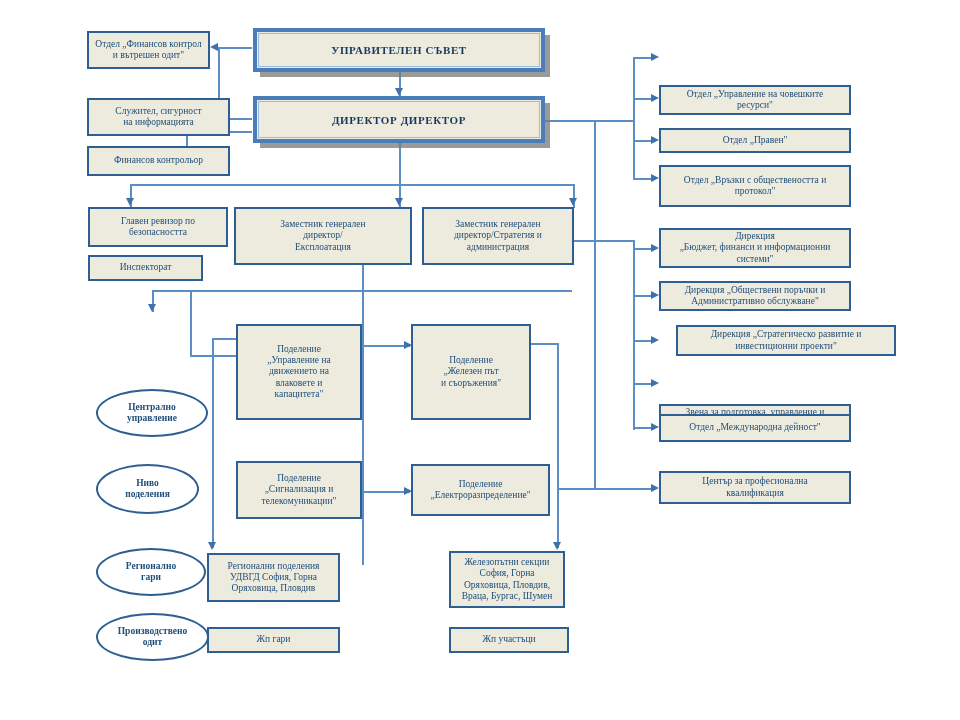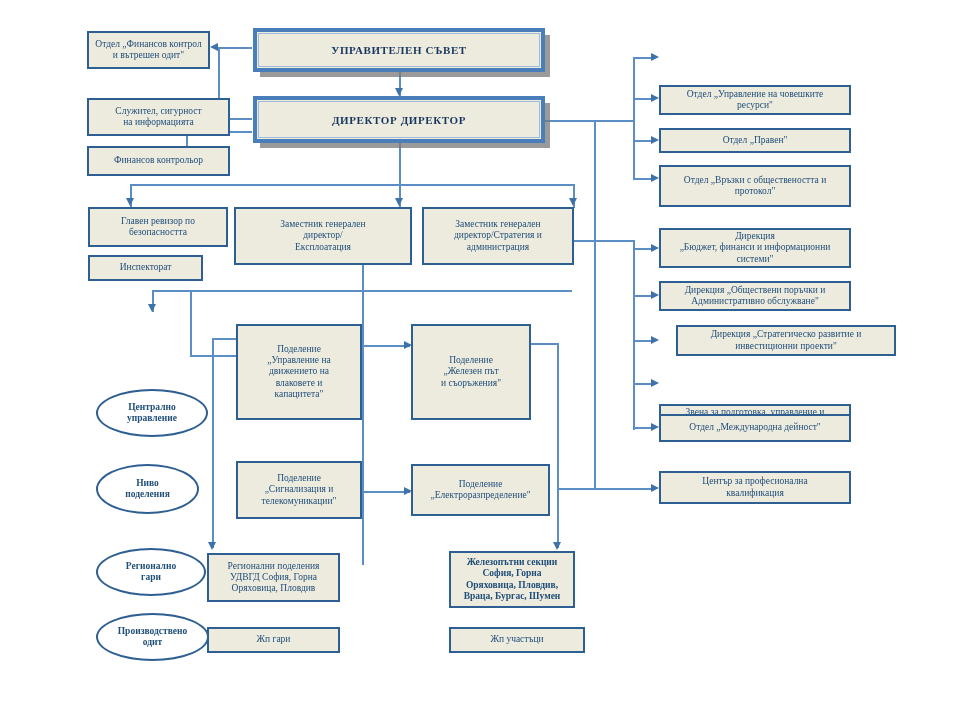--- a/index.html
+++ b/index.html
@@ -314,28 +314,28 @@
     <span class="lbl">Поделение
 „Електроразпределение"</span>
   </div>
 
   <div class="node s9" style="left:207px; top:553px; width:133px; height:49px;">
     <span class="lbl">Регионални поделения
 УДВГД София, Горна
 Оряховица, Пловдив</span>
   </div>
 
-  <div class="node s9" style="left:449px; top:551px; width:126px; height:57px;font-weight:bold;">
+  <div class="node s9" style="left:449px; top:551px; width:116px; height:57px;">
     <span class="lbl">Железопътни секции
 София, Горна
 Оряховица, Пловдив,
 Враца, Бургас, Шумен</span>
   </div>
 
   <div class="node s9" style="left:207px; top:627px; width:133px; height:26px;">
     <span class="lbl">Жп гари</span>
   </div>
 
-  <div class="node s9" style="left:449px; top:627px; width:136px; height:26px;">
+  <div class="node s9" style="left:449px; top:627px; width:120px; height:26px;">
     <span class="lbl">Жп участъци</span>
   </div>
 
 </div>
 
 </body></html>

